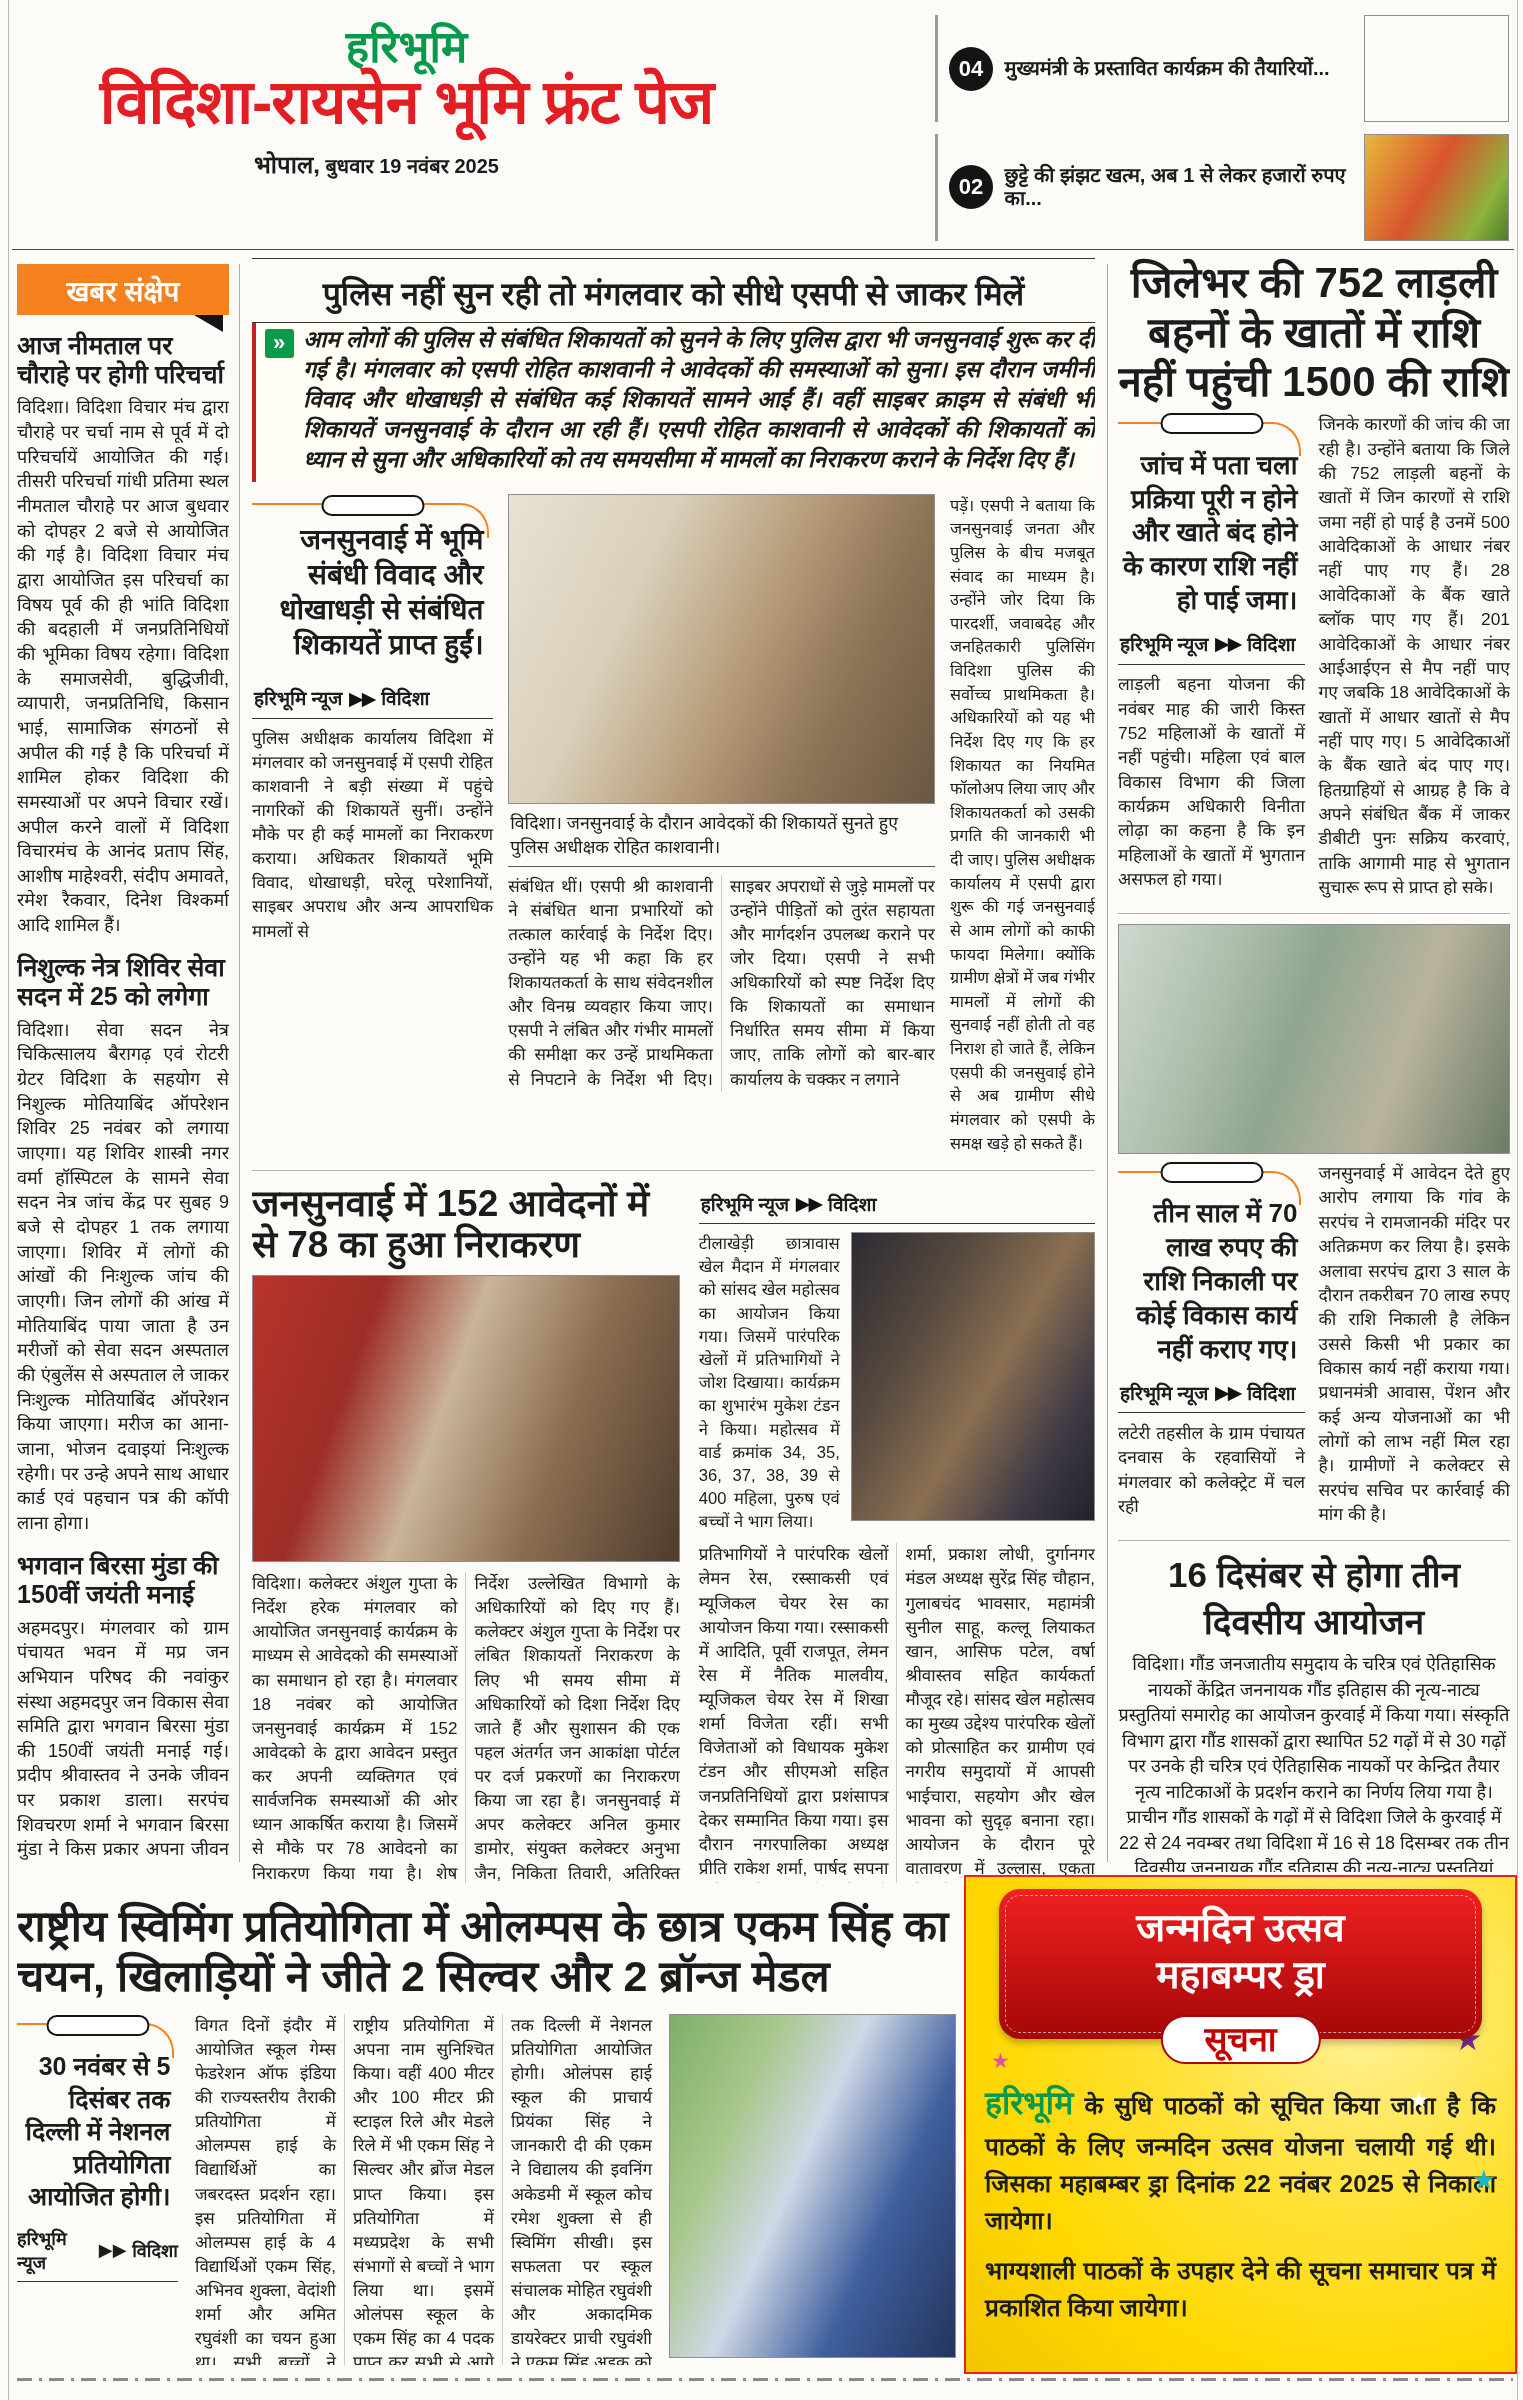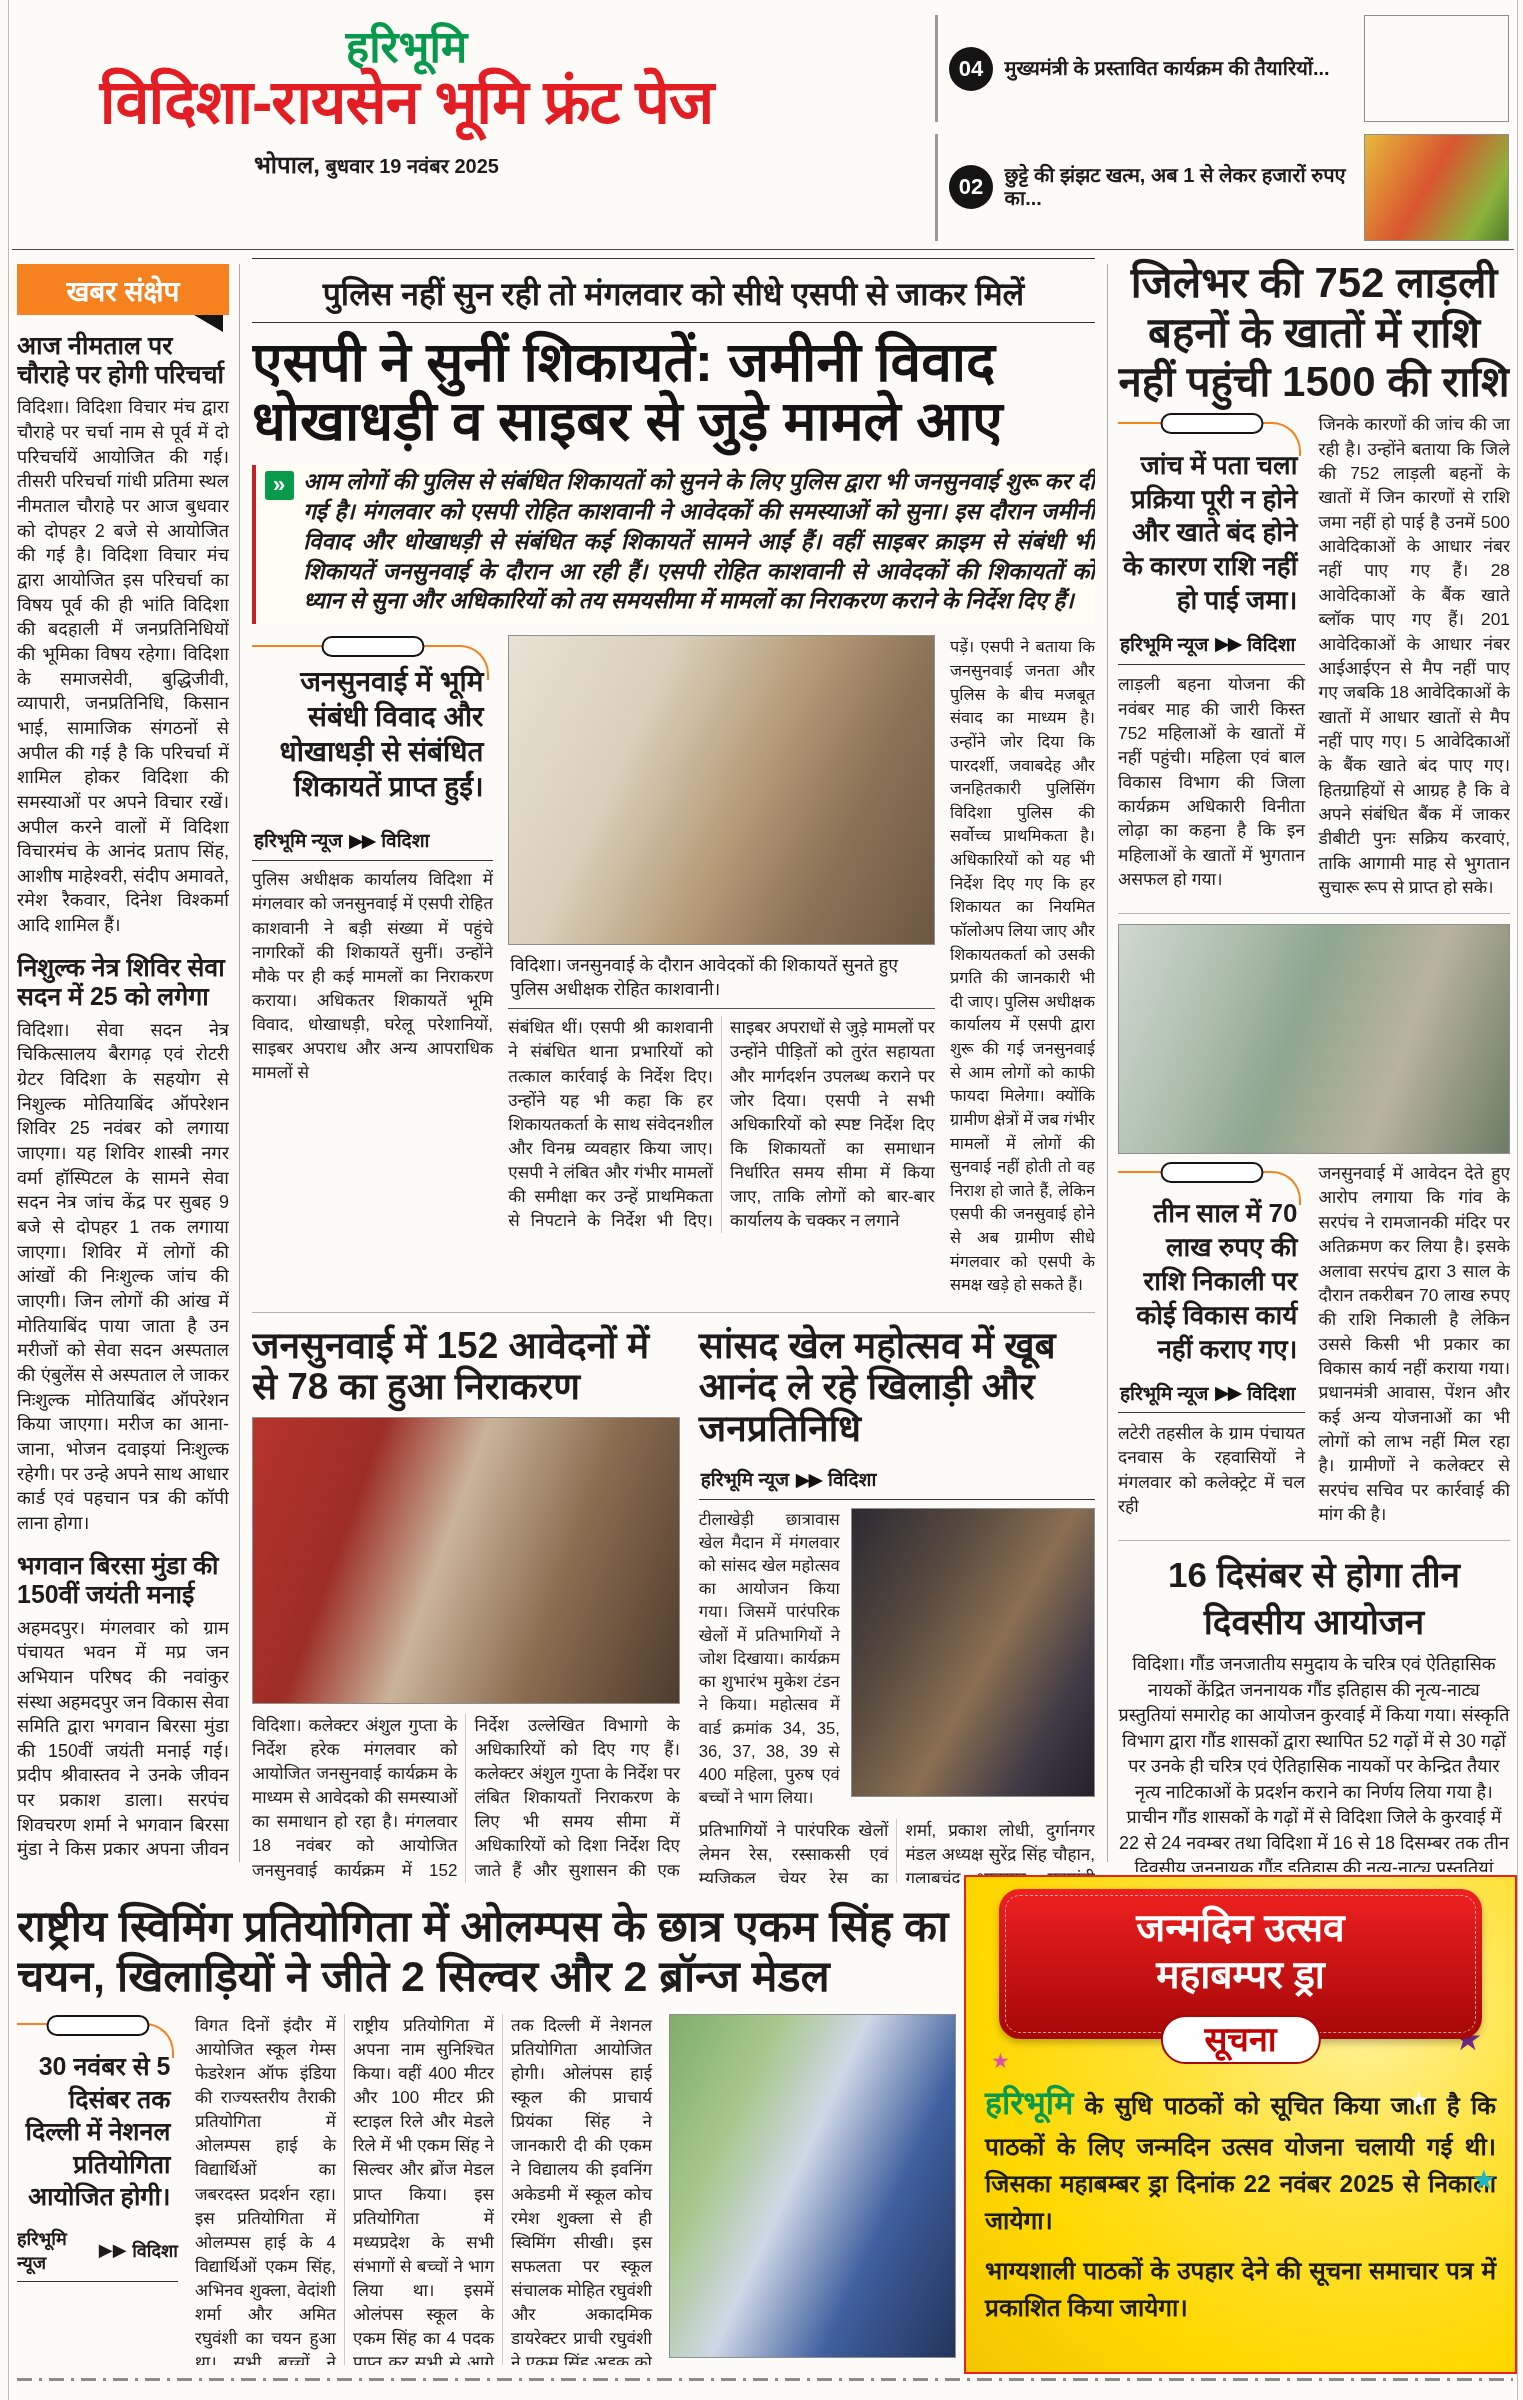--- a/index.html
+++ b/index.html
@@ -174,21 +174,20 @@
       <p>अहमदपुर। मंगलवार को ग्राम पंचायत भवन में मप्र जन अभियान परिषद की नवांकुर संस्था अहमदपुर जन विकास सेवा समिति द्वारा भगवान बिरसा मुंडा की 150वीं जयंती मनाई गई। प्रदीप श्रीवास्तव ने उनके जीवन पर प्रकाश डाला। सरपंच शिवचरण शर्मा ने भगवान बिरसा मुंडा ने किस प्रकार अपना जीवन व्यतीत किया उसके विषय में जानकारी दी। कार्यक्रम में सचिव रामदयाल मालवीय, सह सचिव लीलाधर लोधी, नारायण सिंह कुशवाह, छात्र शायद साहू, समिति सदस्य एवं ग्रामीण उपस्थित रहे।</p>
     </article>
 
   </aside>
 
   <div class="vrule" id="vr1"></div>
   <div class="vrule" id="vr2"></div>
 
   <main class="center">
     <div class="kicker">पुलिस नहीं सुन रही तो मंगलवार को सीधे एसपी से जाकर मिलें</div>
-    <h1 class="headline">एसपी ने सुनीं शिकायतें: जमीनी विवाद धोखाधड़ी व साइबर से जुड़े मामले आए</h1>
 
     <div class="intro">
       <span class="intro-icon">»</span>
       <p class="intro-text">आम लोगों की पुलिस से संबंधित शिकायतों को सुनने के लिए पुलिस द्वारा भी जनसुनवाई शुरू कर दी गई है। मंगलवार को एसपी रोहित काशवानी ने आवेदकों की समस्याओं को सुना। इस दौरान जमीनी विवाद और धोखाधड़ी से संबंधित कई शिकायतें सामने आईं हैं। वहीं साइबर क्राइम से संबंधी भी शिकायतें जनसुनवाई के दौरान आ रही हैं। एसपी रोहित काशवानी से आवेदकों की शिकायतों को ध्यान से सुना और अधिकारियों को तय समयसीमा में मामलों का निराकरण कराने के निर्देश दिए हैं।</p>
     </div>
 
     <div class="lead-wrap">
       <div class="lead-left">
         <div class="pq">
           <div class="pq-text subhead">जनसुनवाई में भूमि संबंधी विवाद और धोखाधड़ी से संबंधित शिकायतें प्राप्त हुईं।</div>
@@ -211,21 +210,20 @@
     </div>
 
     <div class="row2">
       <article>
         <h2 class="h-med">जनसुनवाई में 152 आवेदनों में से 78 का हुआ निराकरण</h2>
         <div class="photo152"></div>
         <p class="artbody body2col">विदिशा। कलेक्टर अंशुल गुप्ता के निर्देश हरेक मंगलवार को आयोजित जनसुनवाई कार्यक्रम के माध्यम से आवेदको की समस्याओं का समाधान हो रहा है। मंगलवार 18 नवंबर को आयोजित जनसुनवाई कार्यक्रम में 152 आवेदको के द्वारा आवेदन प्रस्तुत कर अपनी व्यक्तिगत एवं सार्वजनिक समस्याओं की ओर ध्यान आकर्षित कराया है। जिसमें से मौके पर 78 आवेदनो का निराकरण किया गया है। शेष लंबित आवेदनों पर समय सीमा में कार्यवाही कर निराकरण की जानकारी पोर्टल पर दर्ज करने के निर्देश उल्लेखित विभागो के अधिकारियों को दिए गए हैं। कलेक्टर अंशुल गुप्ता के निर्देश पर लंबित शिकायतों निराकरण के लिए भी समय सीमा में अधिकारियों को दिशा निर्देश दिए जाते हैं और सुशासन की एक पहल अंतर्गत जन आकांक्षा पोर्टल पर दर्ज प्रकरणों का निराकरण किया जा रहा है। जनसुनवाई में अपर कलेक्टर अनिल कुमार डामोर, संयुक्त कलेक्टर अनुभा जैन, निकिता तिवारी, अतिरिक्त जिला पंचायत सीईओ पंकज जैन के अलावा विभिन्न विभागों के जिलाधिकारी मौजूद रहे।</p>
       </article>
 
       <article>
-        <h2 class="h-med">सांसद खेल महोत्सव में खूब आनंद ले रहे खिलाड़ी और जनप्रतिनिधि</h2>
         <div class="byline">
           <span>हरिभूमि न्यूज</span>
           <span class="arrow">▶▶</span>
           <span>विदिशा</span>
         </div>
         <div class="khel-top">
           <p class="khel-coltext">टीलाखेड़ी छात्रावास खेल मैदान में मंगलवार को सांसद खेल महोत्सव का आयोजन किया गया। जिसमें पारंपरिक खेलों में प्रतिभागियों ने जोश दिखाया। कार्यक्रम का शुभारंभ मुकेश टंडन ने किया। महोत्सव में वार्ड क्रमांक 34, 35, 36, 37, 38, 39 से 400 महिला, पुरुष एवं बच्चों ने भाग लिया।</p>
           <div class="khel-photo"></div>
         </div>
         <p class="artbody body2col">प्रतिभागियों ने पारंपरिक खेलों लेमन रेस, रस्साकसी एवं म्यूजिकल चेयर रेस का आयोजन किया गया। रस्साकसी में आदिति, पूर्वी राजपूत, लेमन रेस में नैतिक मालवीय, म्यूजिकल चेयर रेस में शिखा शर्मा विजेता रहीं। सभी विजेताओं को विधायक मुकेश टंडन और सीएमओ सहित जनप्रतिनिधियों द्वारा प्रशंसापत्र देकर सम्मानित किया गया। इस दौरान नगरपालिका अध्यक्ष प्रीति राकेश शर्मा, पार्षद सपना राजेश जैन, पार्षद शिवानी शैलेंद्र सरवैया पार्षद चंद्रपाल सिंह दांगी, भाजपा नेता छत्रपाल शर्मा, प्रकाश लोधी, दुर्गानगर मंडल अध्यक्ष सुरेंद्र सिंह चौहान, गुलाबचंद भावसार, महामंत्री सुनील साहू, कल्लू लियाकत खान, आसिफ पटेल, वर्षा श्रीवास्तव सहित कार्यकर्ता मौजूद रहे। सांसद खेल महोत्सव का मुख्य उद्देश्य पारंपरिक खेलों को प्रोत्साहित कर ग्रामीण एवं नगरीय समुदायों में आपसी भाईचारा, सहयोग और खेल भावना को सुदृढ़ बनाना रहा। आयोजन के दौरान पूरे वातावरण में उल्लास, एकता और खेल के प्रति समर्पण की भावना देखने मिली।</p>

